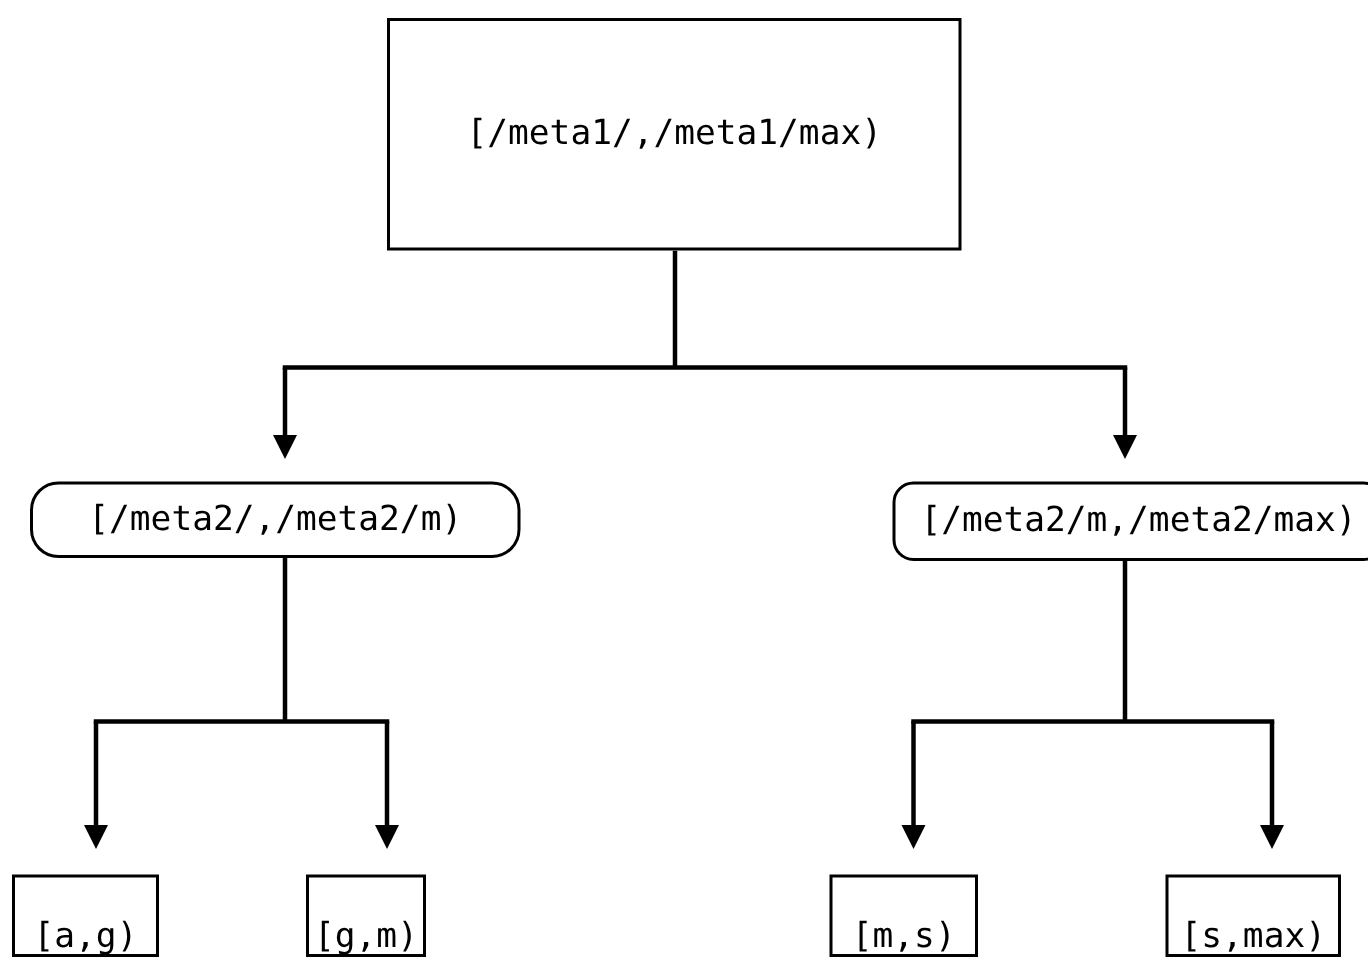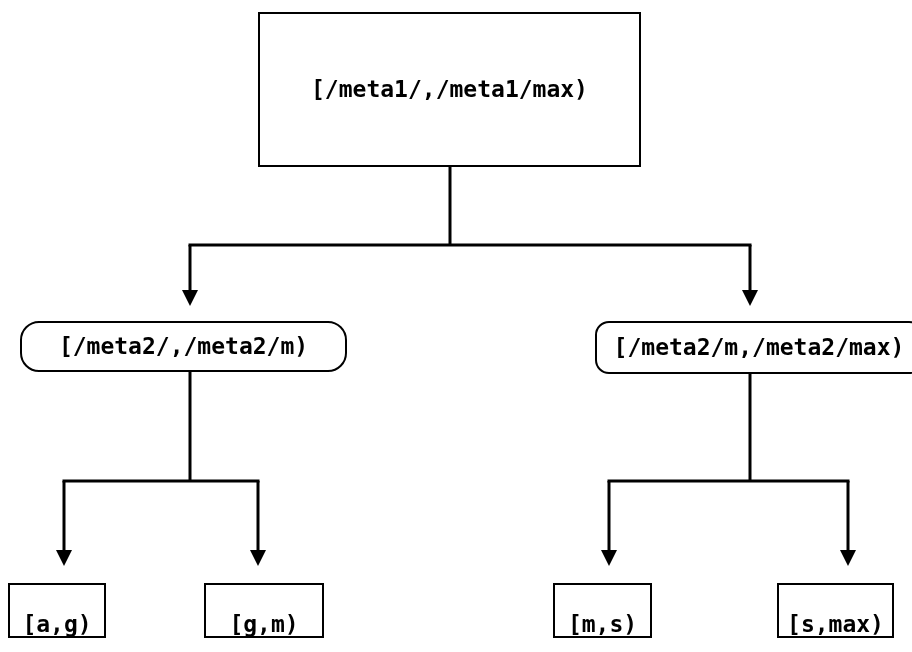--- a/index.html
+++ b/index.html
@@ -34,21 +34,20 @@
     align-items: center;
     justify-content: center;
     color: #000000;
     white-space: pre;
     letter-spacing: 0px;
   }
   .node-label {
     display: block;
     line-height: 1;
     color: #000000;
-    font-weight: bold;
   }
   .root-node .node-label { font-size: 23px; }
   .mid-node  .node-label { font-size: 23px; }
   .leaf-node .node-label { font-size: 23px; margin-top: 28px; }
 </style>
 </head>
 <body>
 
 <div id="canvas">
 
@@ -91,21 +90,21 @@
   </div>
 
   <div class="node-box mid-node" id="node-mid-right" style="left: 595px; top: 321px; width: 328px; height: 53px; border-radius: 14px;">
     <span class="node-label">[/meta2/m,/meta2/max)</span>
   </div>
 
   <div class="node-box leaf-node" id="node-leaf-1" style="left: 8px; top: 583px; width: 98px; height: 55px;">
     <span class="node-label">[a,g)</span>
   </div>
 
-  <div class="node-box leaf-node" id="node-leaf-2" style="left: 204px; top: 583px; width: 120px; height: 55px;">
+  <div class="node-box leaf-node" id="node-leaf-2" style="left: 204px; top: 583px; width: 80px; height: 55px;">
     <span class="node-label">[g,m)</span>
   </div>
 
   <div class="node-box leaf-node" id="node-leaf-4" style="left: 777px; top: 583px; width: 117px; height: 55px;">
     <span class="node-label">[s,max)</span>
   </div>
 
   <div class="node-box leaf-node" id="node-leaf-3" style="left: 553px; top: 583px; width: 99px; height: 55px;">
     <span class="node-label">[m,s)</span>
   </div>

